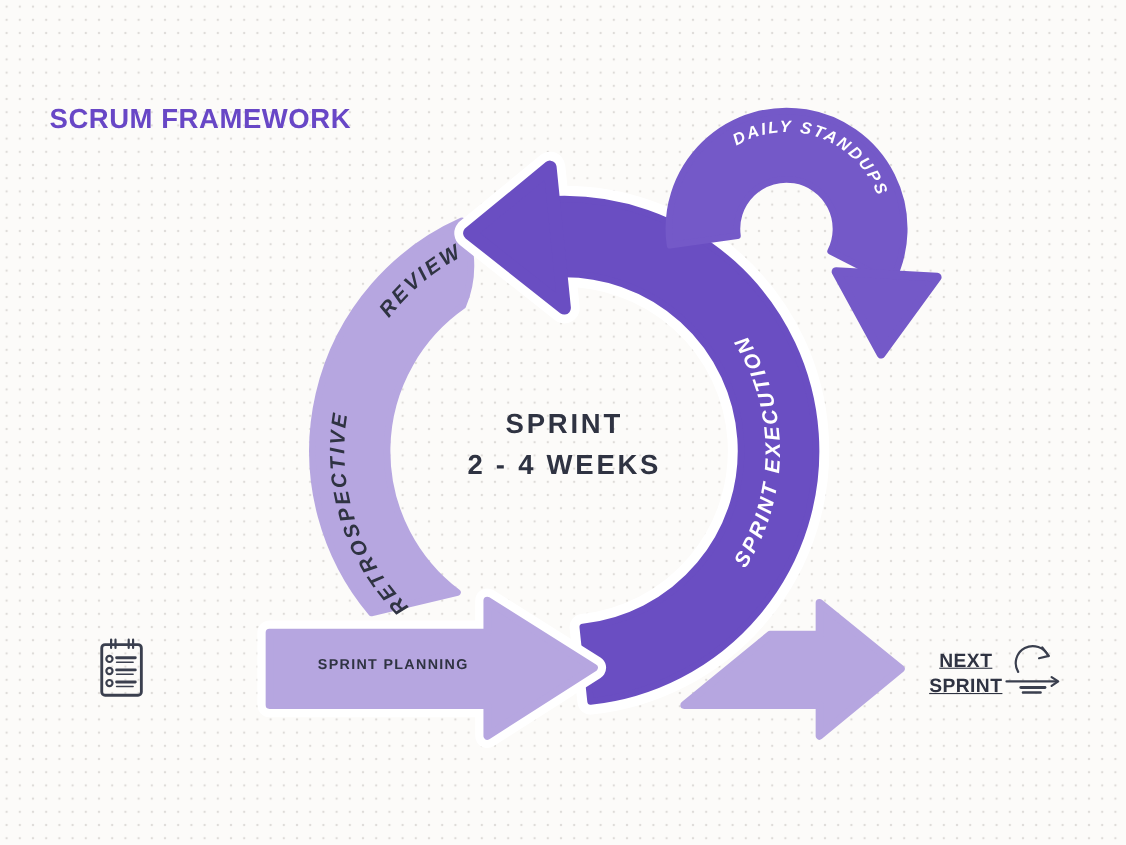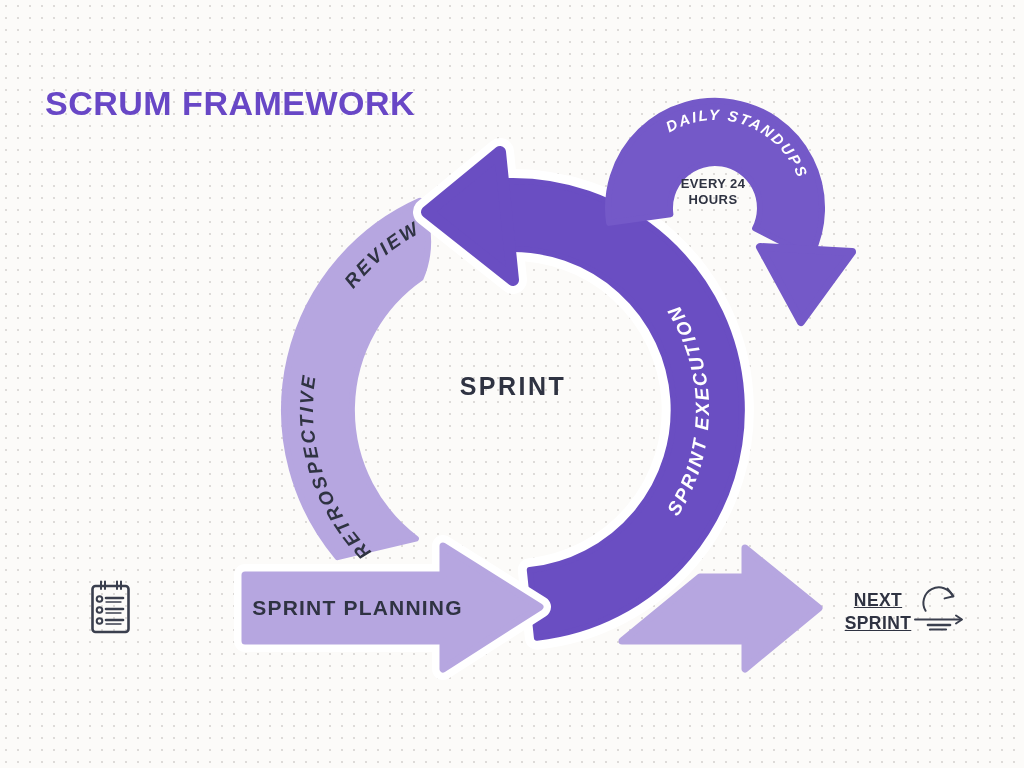--- a/index.html
+++ b/index.html
@@ -15,33 +15,33 @@
     width:1024px;height:768px;overflow:hidden;
     font-family:"Liberation Sans",sans-serif;
     background-color:var(--bg);
     background-image:radial-gradient(circle, rgba(160,155,150,.33) 1px, transparent 1.4px);
     background-size:12px 12px;
   }
   .stage{position:relative;width:1024px;height:768px;}
   .stage > svg{position:absolute;left:0;top:0;}
 
   .page-title{
-    position:absolute;left:45px;top:84px;
-    font-size:34px;font-weight:800;letter-spacing:.5px;
+    position:absolute;left:45px;top:94px;
+    font-size:25px;font-weight:800;letter-spacing:.5px;
     color:var(--title-purple);white-space:nowrap;
   }
 
   .h-label{position:absolute;color:var(--text-dark);font-weight:700;}
 
   .center-label{left:363px;top:368px;width:300px;text-align:center;
     font-size:25px;line-height:37px;letter-spacing:2.5px;font-weight:800;}
   .every24{left:659px;top:176px;width:108px;text-align:center;
     font-size:13px;line-height:16px;letter-spacing:.4px;}
   .planning-label{left:250px;top:596px;width:215px;text-align:center;
-    font-size:21px;letter-spacing:1.2px;}
+    font-size:13px;letter-spacing:1.2px;}
   .backlog-label{left:137px;top:582px;width:110px;text-align:left;
     font-size:17.5px;line-height:23px;letter-spacing:.4px;}
   .next-label{left:832px;top:589px;width:92px;text-align:center;
     font-size:17.5px;line-height:23px;letter-spacing:.4px;text-decoration:underline;}
 
   
   .halo{fill:#fff;stroke:#fff;stroke-linejoin:round;stroke-linecap:round;}
   .dark-shape{fill:var(--purple-dark);stroke:var(--purple-dark);stroke-linejoin:round;stroke-linecap:round;}
   .loop-shape{fill:var(--purple-loop);stroke:var(--purple-loop);stroke-linejoin:round;stroke-linecap:round;}
   .light-shape{fill:var(--purple-light);stroke:var(--purple-light);stroke-linejoin:round;stroke-linecap:round;}
@@ -95,26 +95,23 @@
     </text>
     <text class="curved daily on-dark">
       <textPath href="#path-daily" startOffset="50%" text-anchor="middle">DAILY STANDUPS</textPath>
     </text>
   </svg>
 
   <div class="page-title">SCRUM FRAMEWORK</div>
 
   <div class="h-label center-label">
     <div>SPRINT</div>
+    <div>2 - 4 WEEKS</div>
   </div>
 
-  <div class="h-label every24">
-    <div>EVERY 24</div>
-    <div>HOURS</div>
-  </div>
 
   <div class="h-label planning-label">SPRINT PLANNING</div>
 
   <svg width="48" height="58" viewBox="0 0 48 58" style="left: 87px; top: 579px; position: absolute;">
     <rect class="icon-stroke" x="5.5" y="7" width="36" height="46" rx="3" stroke-width="2.6" fill="#FCFBF9"></rect>
     <path class="icon-stroke" stroke-width="2" d="M 14 2.5 V 10 M 18 2.5 V 10 M 30 2.5 V 10 M 34 2.5 V 10"></path>
     <g class="icon-stroke">
       <circle cx="12.5" cy="20" r="2.8" stroke-width="2"></circle>
       <path stroke-width="2.6" d="M 19 19 H 36"></path>
       <path stroke-width="1.4" d="M 19 23 H 34"></path>

